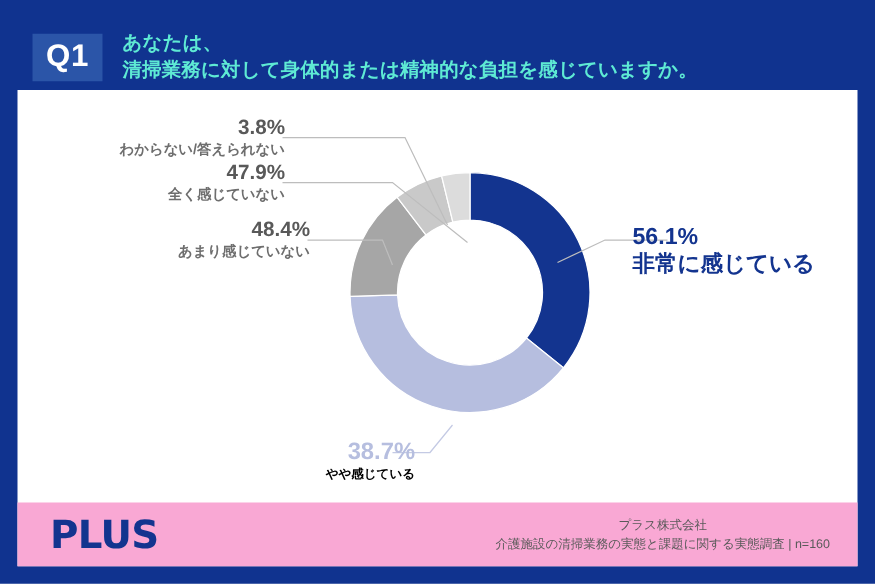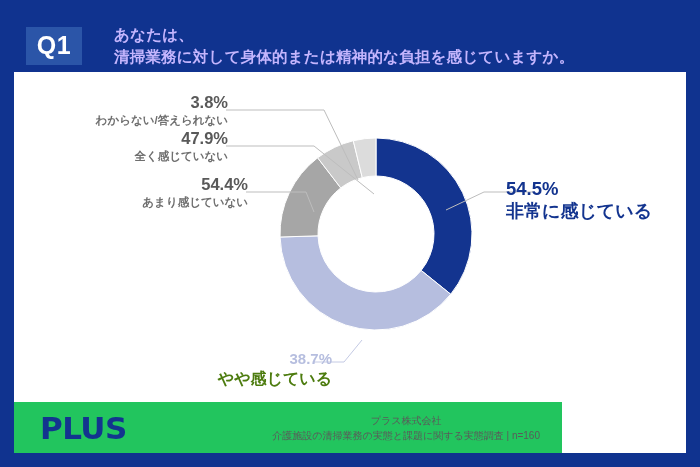--- a/index.html
+++ b/index.html
@@ -32,22 +32,22 @@
     font-size: 25px;
     font-weight: bold;
     display: flex;
     align-items: center;
     justify-content: center;
     letter-spacing: 0.5px;
     flex: 0 0 auto;
   }
 
   .q-text {
-    margin-left: 32px;
-    color: #c4b5fd;
+    margin-left: 16px;
+    color: #5eead4;
     font-size: 15.5px;
     font-weight: bold;
     line-height: 1.38;
     letter-spacing: 0.2px;
   }
 
   
   .card {
     position: absolute;
     left: 14px;
@@ -116,31 +116,31 @@
   .label-very .pct { font-size: 18.5px; color: #13348f; }
   .label-very .name { font-size: 18px; color: #13348f; }
 
   .label-some {
     left: 168px;
     top: 278px;
     color: #b6bedf;
     text-align: right;
     width: 150px;
   }
-  .label-some .pct { font-size: 15px; color: #b6bedf; }
-  .label-some .name { font-size: 16px; color: #4d7c0f; }
+  .label-some .pct { font-size: 19px; color: #b6bedf; }
+  .label-some .name { font-size: 10px; color: #000000; }
 
   
   .footer {
     position: absolute;
     left: 14px;
     top: 402px;
-    width: 548px;
+    width: 672px;
     height: 51px;
-    background: #22c55e;
+    background: #f9a8d4;
     display: flex;
     align-items: center;
     justify-content: space-between;
     padding: 0 22px 0 26px;
   }
 
   .logo {
     font-size: 31px;
     font-weight: bold;
     color: #13348f;
@@ -191,26 +191,26 @@
       <span class="pct">3.8%</span>
       <span class="name">わからない/答えられない</span>
     </div>
 
     <div class="label gray label-none">
       <span class="pct">47.9%</span>
       <span class="name">全く感じていない</span>
     </div>
 
     <div class="label gray label-little">
-      <span class="pct">54.4%</span>
+      <span class="pct">48.4%</span>
       <span class="name">あまり感じていない</span>
     </div>
 
     <div class="label label-very">
-      <span class="pct">54.5%</span>
+      <span class="pct">56.1%</span>
       <span class="name">非常に感じている</span>
     </div>
 
     <div class="label label-some">
       <span class="pct">38.7%</span>
       <span class="name">やや感じている</span>
     </div>
 
   </div>
 </div>

